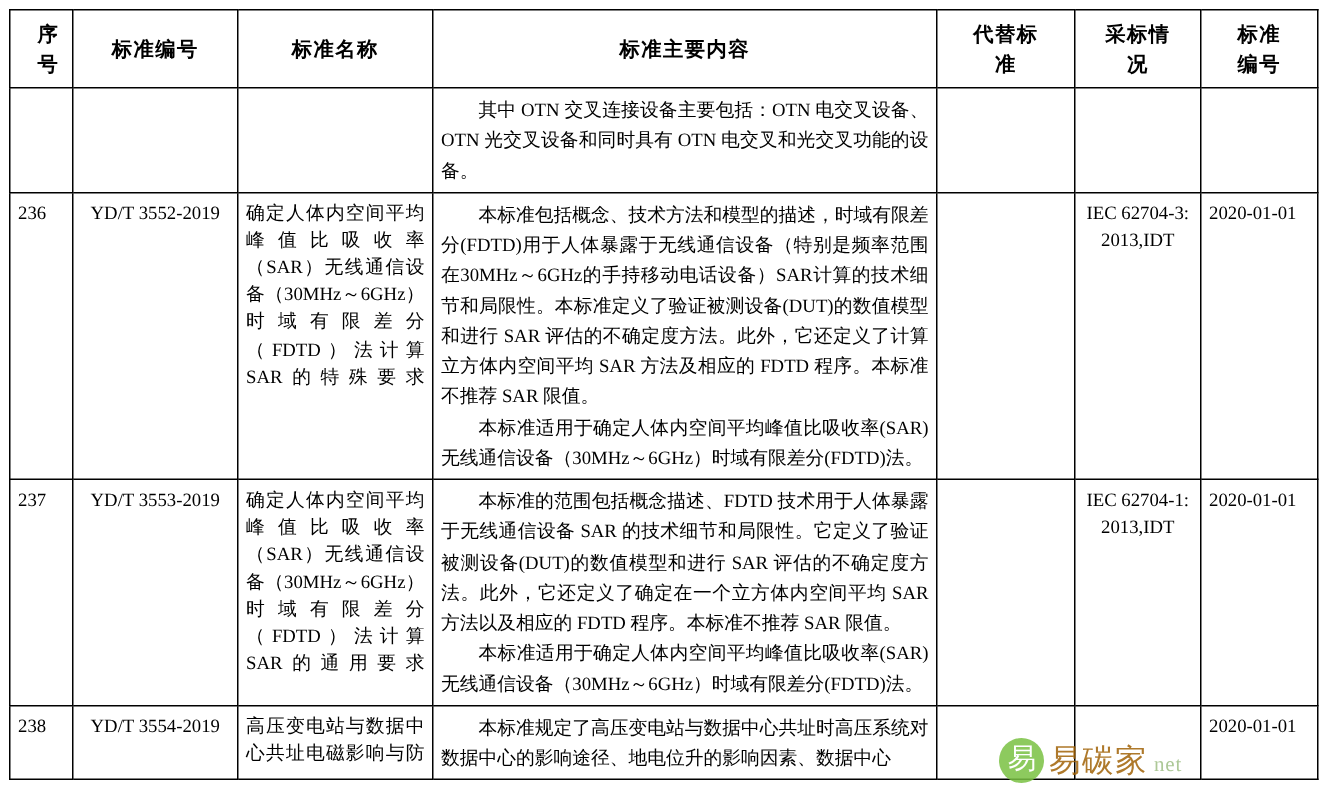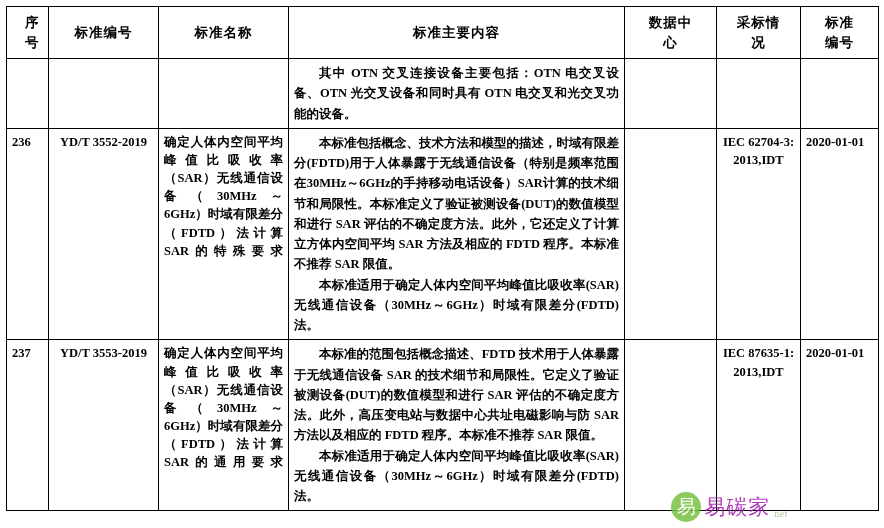--- a/index.html
+++ b/index.html
@@ -28,21 +28,20 @@
     width: 872px;
     margin: 0 auto;
   }
   table.std-table th,
   table.std-table td {
     border: 1px solid #000000;
     vertical-align: top;
     padding: 4px 5px 4px 5px;
     font-size: 12.5px;
     line-height: 1.45;
-    font-weight: bold;
   }
   table.std-table thead th {
     text-align: center;
     vertical-align: middle;
     font-weight: bold;
     font-size: 13.5px;
     padding: 6px 18px;
     letter-spacing: 1px;
   }
   
@@ -112,28 +111,28 @@
     border-radius: 50%;
     background: #7ac143;
     color: #ffffff;
     font-size: 19px;
     line-height: 30px;
     text-align: center;
     font-family: "Liberation Serif", serif;
     margin-right: 3px;
   }
   .wm-text {
-    color: #a21caf;
+    color: #a16207;
     font-size: 21px;
     font-family: Liberation Serif, serif;
     letter-spacing: 1px;
   }
   .wm-sub {
     color: #9fbf86;
-    font-size: 10px;
+    font-size: 14px;
     margin-left: 4px;
     align-self: flex-end;
     padding-bottom: 3px;
     letter-spacing: 0.5px;
   }
 </style>
 </head>
 <body>
 
 <div class="page">
@@ -146,21 +145,21 @@
       <col class="c-replace">
       <col class="c-adopt">
       <col class="c-date">
     </colgroup>
     <thead>
       <tr>
         <th>序号</th>
         <th>标准编号</th>
         <th>标准名称</th>
         <th>标准主要内容</th>
-        <th>数据中心</th>
+        <th>代替标准</th>
         <th>采标情况</th>
         <th>标准编号</th>
       </tr>
     </thead>
     <tbody>
 
       <tr>
         <td class="cell-seq"></td>
         <td class="cell-code"></td>
         <td class="cell-name"></td>
@@ -183,28 +182,39 @@
         <td class="cell-replace"></td>
         <td class="cell-adopt">IEC 62704-3:2013,IDT</td>
         <td class="cell-date">2020-01-01</td>
       </tr>
 
       <tr>
         <td class="cell-seq">237</td>
         <td class="cell-code">YD/T 3553-2019</td>
         <td class="cell-name"><span class="last-line">确定人体内空间平均峰值比吸收率（SAR）无线通信设备（30MHz～6GHz）时域有限差分（FDTD）法计算SAR的通用要求</span></td>
         <td class="cell-content">
-          <p>本标准的范围包括概念描述、FDTD 技术用于人体暴露于无线通信设备 SAR 的技术细节和局限性。它定义了验证被测设备(DUT)的数值模型和进行 SAR 评估的不确定度方法。此外，高压变电站与数据中心共址电磁影响与防 SAR 方法以及相应的 FDTD 程序。本标准不推荐 SAR 限值。</p>
+          <p>本标准的范围包括概念描述、FDTD 技术用于人体暴露于无线通信设备 SAR 的技术细节和局限性。它定义了验证被测设备(DUT)的数值模型和进行 SAR 评估的不确定度方法。此外，它还定义了确定在一个立方体内空间平均 SAR 方法以及相应的 FDTD 程序。本标准不推荐 SAR 限值。</p>
           <p>本标准适用于确定人体内空间平均峰值比吸收率(SAR) 无线通信设备（30MHz～6GHz）时域有限差分(FDTD)法。</p>
         </td>
         <td class="cell-replace"></td>
-        <td class="cell-adopt">IEC 87635-1:2013,IDT</td>
+        <td class="cell-adopt">IEC 62704-1:2013,IDT</td>
         <td class="cell-date">2020-01-01</td>
       </tr>
 
+      <tr>
+        <td class="cell-seq">238</td>
+        <td class="cell-code">YD/T 3554-2019</td>
+        <td class="cell-name"><span class="last-line">高压变电站与数据中心共址电磁影响与防</span></td>
+        <td class="cell-content">
+          <p>本标准规定了高压变电站与数据中心共址时高压系统对数据中心的影响途径、地电位升的影响因素、数据中心</p>
+        </td>
+        <td class="cell-replace"></td>
+        <td class="cell-adopt"></td>
+        <td class="cell-date">2020-01-01</td>
+      </tr>
     </tbody>
   </table>
 
   <div class="watermark">
     <div class="wm-circle">易</div>
     <div class="wm-text">易碳家</div>
     <div class="wm-sub">net</div>
   </div>
 </div>
 

